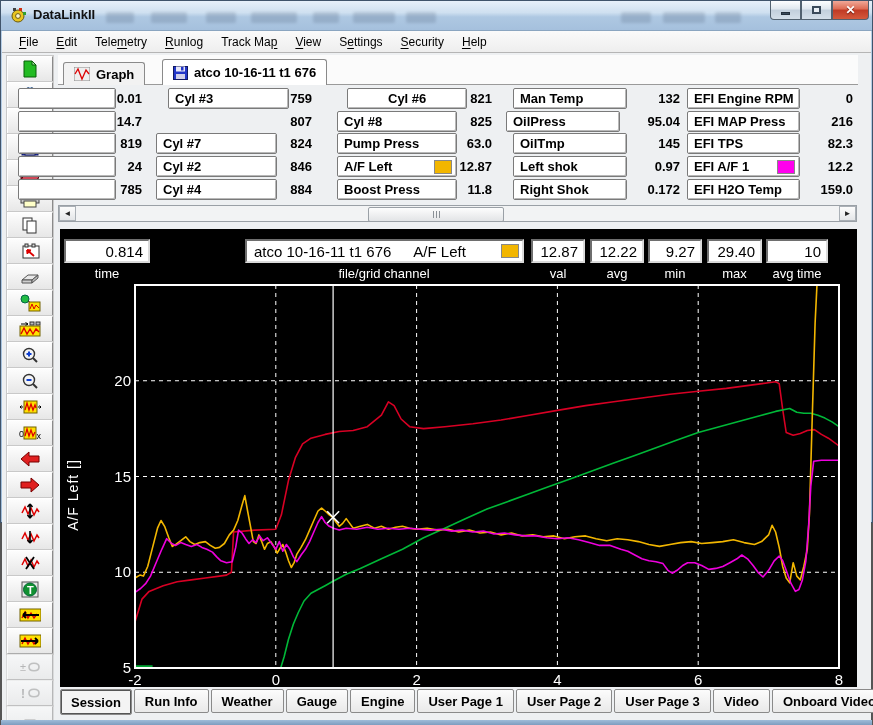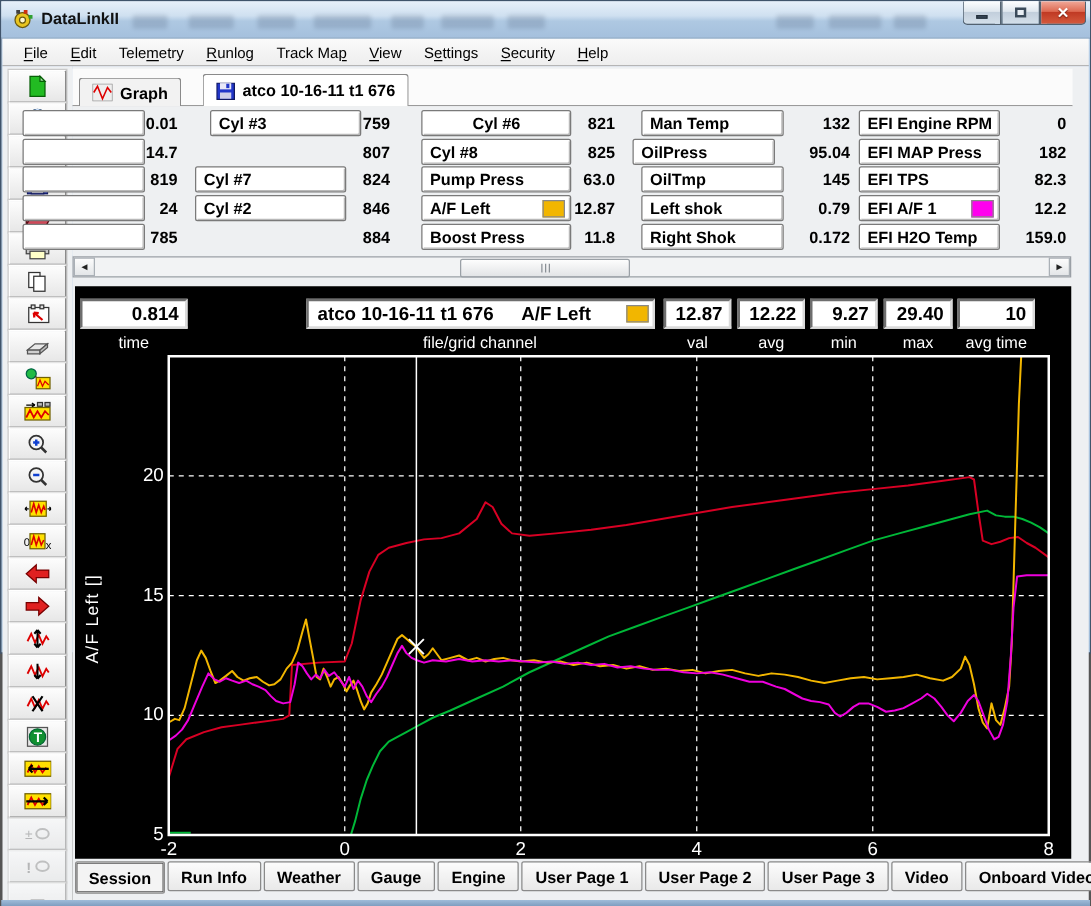--- a/index.html
+++ b/index.html
@@ -72,21 +72,21 @@
     font-size:8px; color:#222; background:linear-gradient(#fcfcfc,#e4e6e8); border:1px solid #aab0b6; }
   .scroll-thumb { position:absolute; left:309px; top:1px; width:136px; height:15px;
     background:linear-gradient(#fdfdfd,#e2e4e6); border:1px solid #9aa0a6; border-radius:2px;
     display:flex; align-items:center; justify-content:center; gap:2px; }
   .grip { width:1px; height:7px; background:#8a9096; }
 
   
   .graph-panel { position:absolute; left:2px; top:176px; width:797px; height:458px; background:#000; }
   .info-box { position:absolute; top:10px; height:24px; background:#fff;
     border:2px solid; border-color:#6e6e6e #dadada #dadada #6e6e6e;
-    font-size:15px; font-weight:bold; color:#000; display:flex; align-items:center; }
+    font-size:15px; font-weight:normal; color:#000; display:flex; align-items:center; }
   .info-box.num { justify-content:flex-end; padding-right:5px; }
   .info-label { position:absolute; top:37px; height:14px; color:#fff; font-size:13px; text-align:center; }
   .plot-svg { position:absolute; left:0; top:0; width:797px; height:458px; }
   .axis-lab { position:absolute; color:#fff; font-size:15px; }
   .ylab { width:30px; text-align:right; }
   .xlab { width:40px; text-align:center; }
   .ytitle { position:absolute; left:-42px; top:258px; width:110px; color:#fff; font-size:14px;
     transform:rotate(-90deg); transform-origin:center; text-align:center; letter-spacing:1px; }
 
   
@@ -380,22 +380,25 @@
         <div class="chan-val" style="left: 194px; width: 60px; top: 3px;">759</div>
         <div class="chan-val" style="left: 194px; width: 60px; top: 26px;">807</div>
         <div class="chan-btn" style="left: 98px; width: 121px; top: 48px;">
           <span>Cyl #7</span>
         </div>
         <div class="chan-val" style="left: 194px; width: 60px; top: 48px;">824</div>
         <div class="chan-btn" style="left: 98px; width: 121px; top: 71px;">
           <span>Cyl #2</span>
         </div>
         <div class="chan-val" style="left: 194px; width: 60px; top: 71px;">846</div>
+        <div class="chan-btn" style="left: 98px; width: 121px; top: 94px;">
+          <span>Cyl #4</span>
+        </div>
         <div class="chan-val" style="left: 194px; width: 60px; top: 94px;">884</div>
-        <div class="chan-btn" style="left: 279px; width: 120px; top: 3px; padding-left: 40px;">
+        <div class="chan-btn" style="left: 289px; width: 120px; top: 3px; padding-left: 40px;">
           <span>Cyl #6</span>
         </div>
         <div class="chan-val" style="left: 374px; width: 60px; top: 3px;">821</div>
         <div class="chan-btn" style="left: 279px; width: 120px; top: 26px;">
           <span>Cyl #8</span>
         </div>
         <div class="chan-val" style="left: 374px; width: 60px; top: 26px;">825</div>
         <div class="chan-btn" style="left: 279px; width: 120px; top: 48px;">
           <span>Pump Press</span>
         </div>
@@ -417,33 +420,33 @@
           <span>OilPress</span>
         </div>
         <div class="chan-val" style="left: 562px; width: 60px; top: 26px;">95.04</div>
         <div class="chan-btn" style="left: 455px; width: 114px; top: 48px;">
           <span>OilTmp</span>
         </div>
         <div class="chan-val" style="left: 562px; width: 60px; top: 48px;">145</div>
         <div class="chan-btn" style="left: 455px; width: 114px; top: 71px;">
           <span>Left shok</span>
         </div>
-        <div class="chan-val" style="left: 562px; width: 60px; top: 71px;">0.79</div>
+        <div class="chan-val" style="left: 562px; width: 60px; top: 71px;">0.97</div>
         <div class="chan-btn" style="left: 455px; width: 114px; top: 94px;">
           <span>Right Shok</span>
         </div>
         <div class="chan-val" style="left: 562px; width: 60px; top: 94px;">0.172</div>
         <div class="chan-btn" style="left: 629px; width: 113px; top: 3px;">
           <span>EFI Engine RPM</span>
         </div>
         <div class="chan-val" style="left: 735px; width: 60px; top: 3px;">0</div>
         <div class="chan-btn" style="left: 629px; width: 113px; top: 26px;">
           <span>EFI MAP Press</span>
         </div>
-        <div class="chan-val" style="left: 735px; width: 60px; top: 26px;">182</div>
+        <div class="chan-val" style="left: 735px; width: 60px; top: 26px;">216</div>
         <div class="chan-btn" style="left: 629px; width: 113px; top: 48px;">
           <span>EFI TPS</span>
         </div>
         <div class="chan-val" style="left: 735px; width: 60px; top: 48px;">82.3</div>
         <div class="chan-btn" style="left: 629px; width: 113px; top: 71px;">
           <span>EFI A/F 1</span>
           <div class="swatch" style="background: rgb(255, 0, 238);"></div>
         </div>
         <div class="chan-val" style="left: 735px; width: 60px; top: 71px;">12.2</div>
         <div class="chan-btn" style="left: 629px; width: 113px; top: 94px;">

